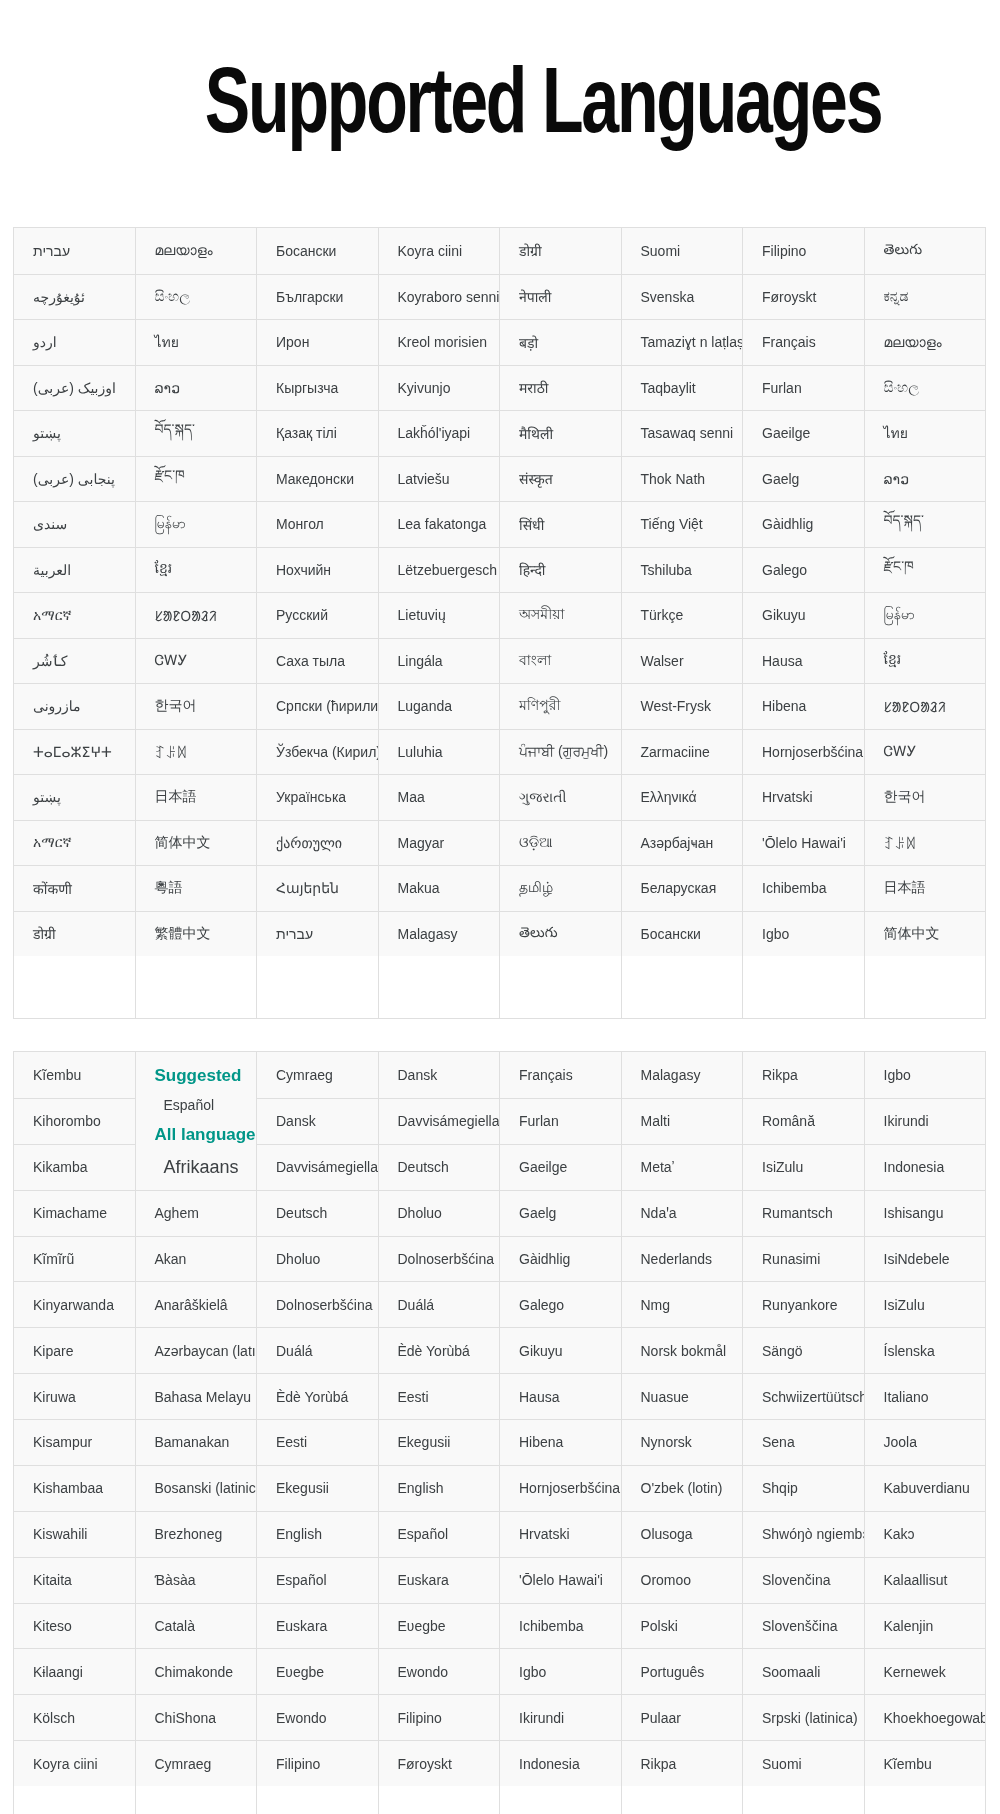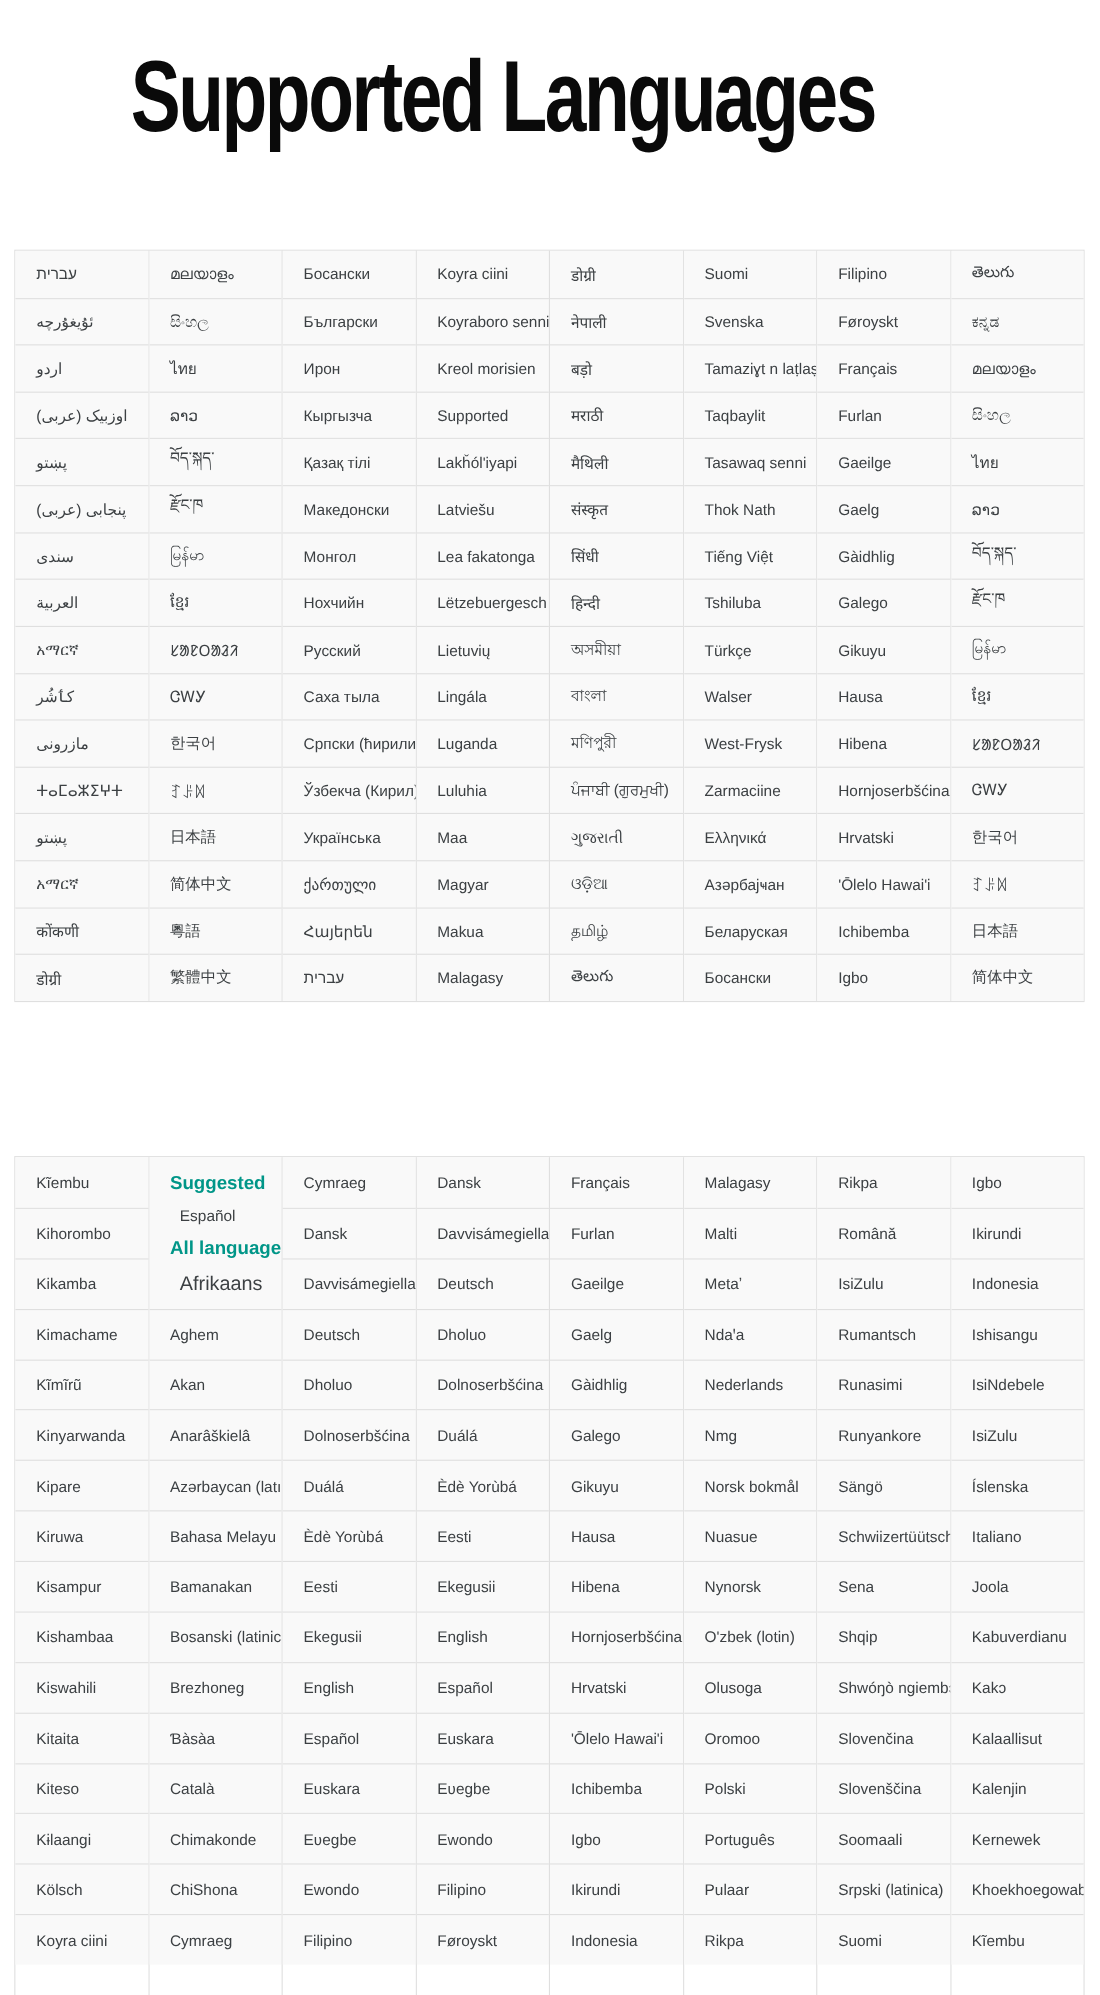--- a/index.html
+++ b/index.html
@@ -6,40 +6,40 @@
     --border:#dfdfdf;
     --cellbg:#f9f9f9;
     --text:#3c4043;
     --teal:#009688;
     --rh1:45.5px;
     --rh2:45.875px;
   }
   *{box-sizing:border-box;margin:0;padding:0;}
   html,body{width:1000px;background:#ffffff;}
   body{height:1814px;overflow:hidden;font-family:"Liberation Sans",sans-serif;position:relative;}
-  .title-wrap{position:absolute;top:36px;left:0;width:1000px;text-align:left;}
+  .title-wrap{position:absolute;top:48px;left:0;width:1000px;text-align:right;}
   .title{
     display:inline-block;
     font-size:92px;
     font-weight:800;
     letter-spacing:-3px;
     color:#0a0a0a;
     transform:scaleX(.74);
     transform-origin:center;
     white-space:nowrap;
   }
   .lang-table{
     position:absolute;
     left:13px;
     width:973px;
     display:flex;
     border:1px solid var(--border);
     background:#fff;
   }
-  #table-1{top:227px;height:684px;}
+  #table-1{top:227px;height:792px;}
   #table-2{top:1051px;height:844px;}
   .lang-col{flex:1 1 0;min-width:0;border-left:1px solid var(--border);display:flex;flex-direction:column;}
   .lang-col:first-child{border-left:none;}
   .lang-cell{
     border-top:1px solid var(--border);
     background:var(--cellbg);
     display:flex;
     align-items:center;
     padding:0 6px 0 19px;
     font-size:14px;
@@ -137,21 +137,21 @@
       <div class="lang-cell">Ўзбекча (Кирил)</div>
       <div class="lang-cell">Українська</div>
       <div class="lang-cell">ქართული</div>
       <div class="lang-cell">Հայերեն</div>
       <div class="lang-cell">עברית</div>
     </div>
     <div class="lang-col">
       <div class="lang-cell">Koyra ciini</div>
       <div class="lang-cell">Koyraboro senni</div>
       <div class="lang-cell">Kreol morisien</div>
-      <div class="lang-cell">Supported</div>
+      <div class="lang-cell">Kyivunjo</div>
       <div class="lang-cell">Lakȟól'iyapi</div>
       <div class="lang-cell">Latviešu</div>
       <div class="lang-cell">Lea fakatonga</div>
       <div class="lang-cell">Lëtzebuergesch</div>
       <div class="lang-cell">Lietuvių</div>
       <div class="lang-cell">Lingála</div>
       <div class="lang-cell">Luganda</div>
       <div class="lang-cell">Luluhia</div>
       <div class="lang-cell">Maa</div>
       <div class="lang-cell">Magyar</div>

